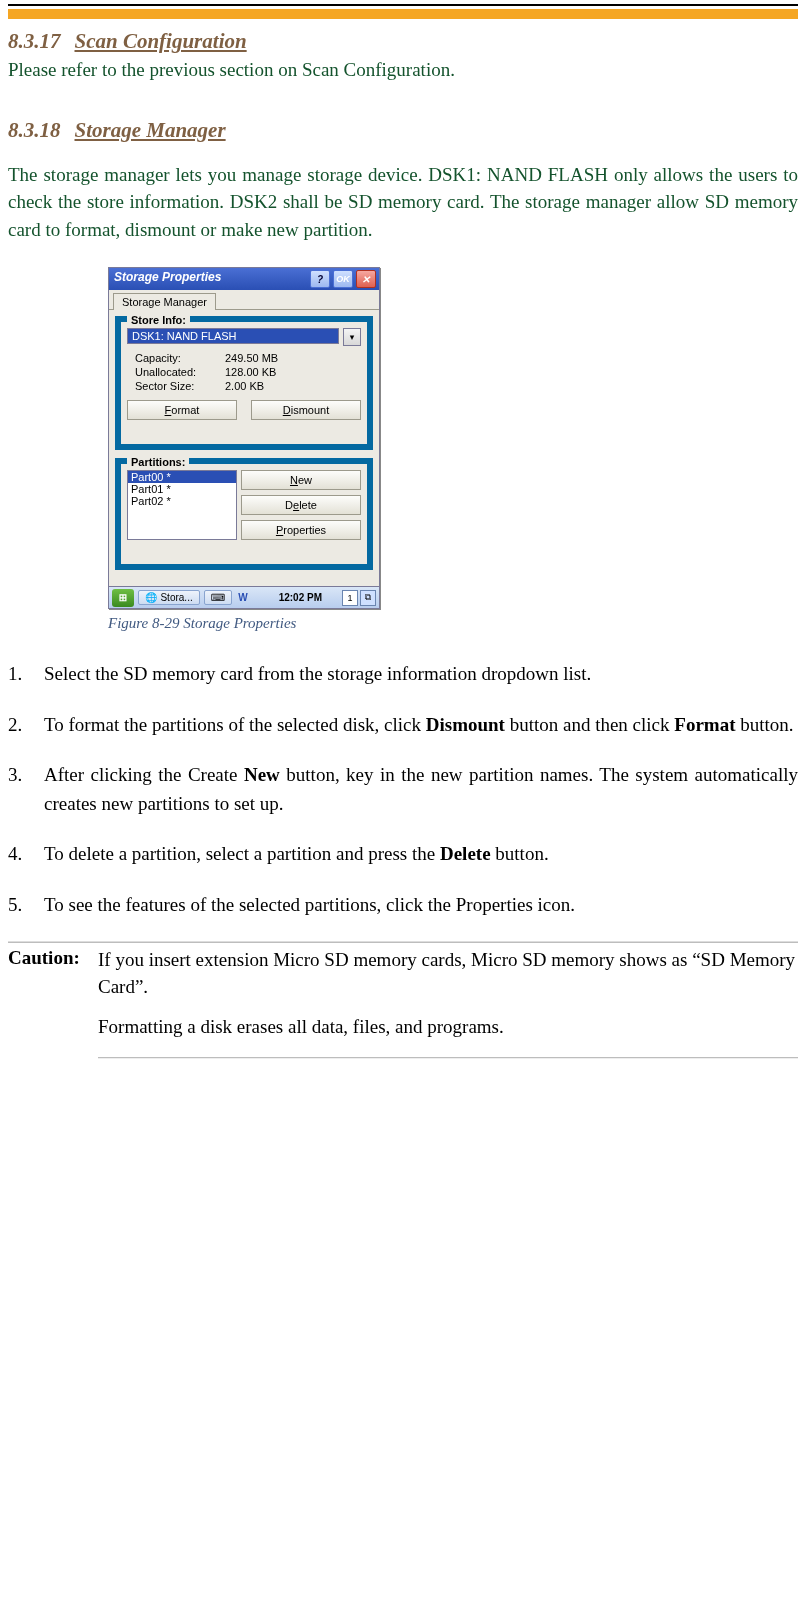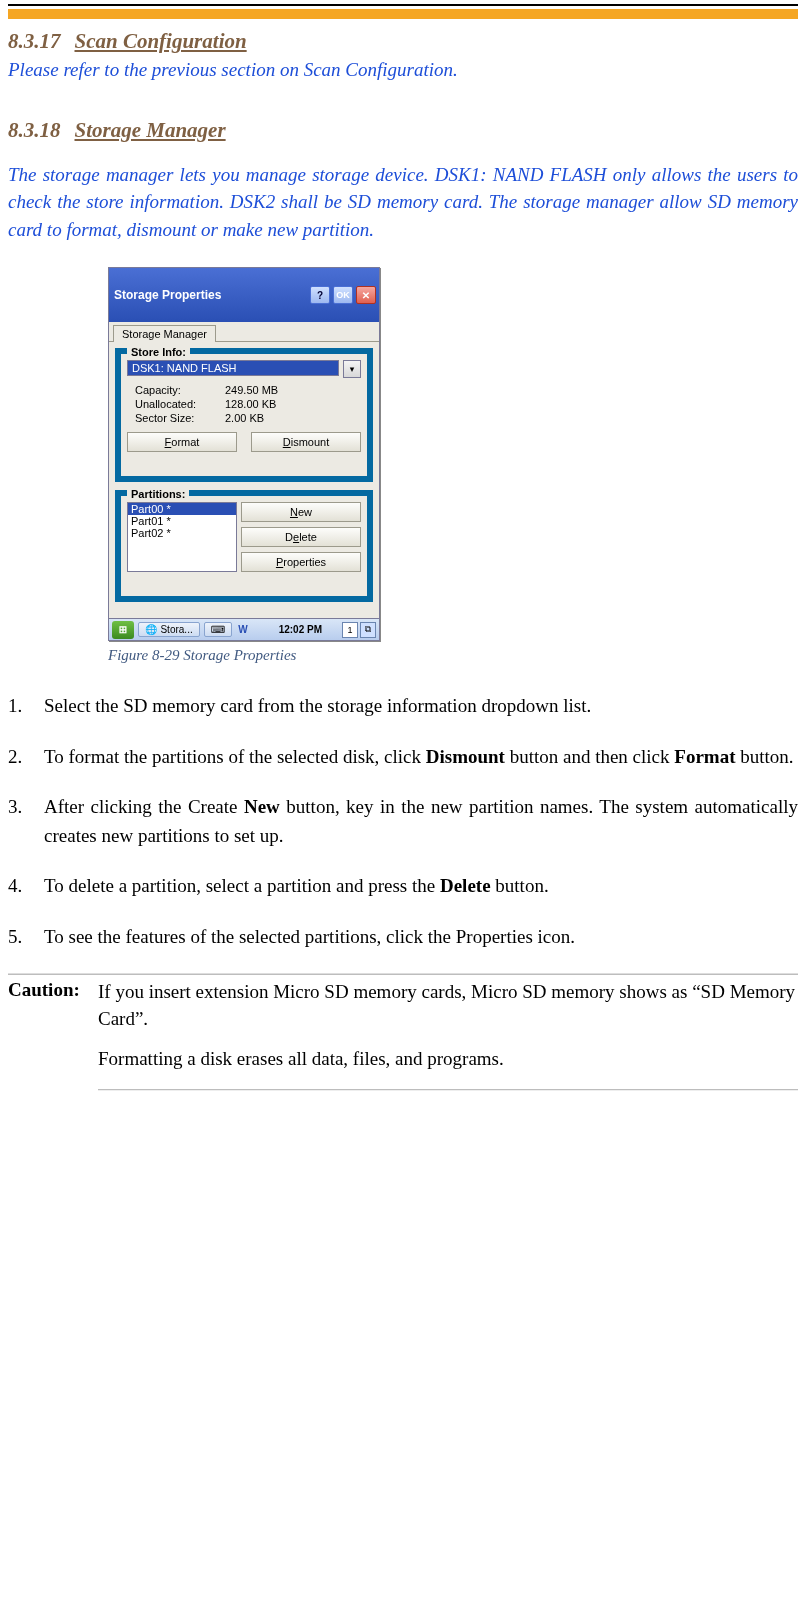--- a/index.html
+++ b/index.html
@@ -31,46 +31,46 @@
     font-style: italic;
     color: #7f6043;
     font-size: 21px;
     margin: 6px 0 2px 0;
   }
   .section-heading .num { margin-right: 14px; }
   .section-heading .title { text-decoration: underline; }
   .body-p {
     font-size: 19px;
     line-height: 1.45;
-    color: #1d4ed8;
+    color: #14532d;
     margin: 2px 0;
-    font-style: italic;
   }
   .justify { text-align: justify; }
   .gap-xl { margin-top: 34px; }
 
   
   .wince-wrap { margin: 24px 0 4px 100px; width: 272px; }
   .wince {
     width: 272px;
     border: 1px solid #7a7a98;
     background: #eceae3;
     font-family: Tahoma, Arial, sans-serif;
     font-size: 11px;
     color: #000;
     box-shadow: 1px 1px 0 #888;
   }
   .titlebar {
     display: flex;
-    align-items: center;
+    align-items: flex-start;
     background: linear-gradient(#4a6fd4,#2a4fb4);
     color: #fff;
     font-weight: bold;
-    padding: 18px 3px;
+    padding: 2px 3px;
     font-size: 12px;
+    font-style: italic;
   }
   .titlebar .title { flex: 1; padding-left: 2px; }
   .tbtn {
     width: 20px; height: 18px;
     background: linear-gradient(#cfe0ff,#9db8f0);
     border: 1px solid #4a6fd4;
     border-radius: 2px;
     margin-left: 3px;
     display: flex; align-items: center; justify-content: center;
     font-size: 10px; font-weight: bold;

